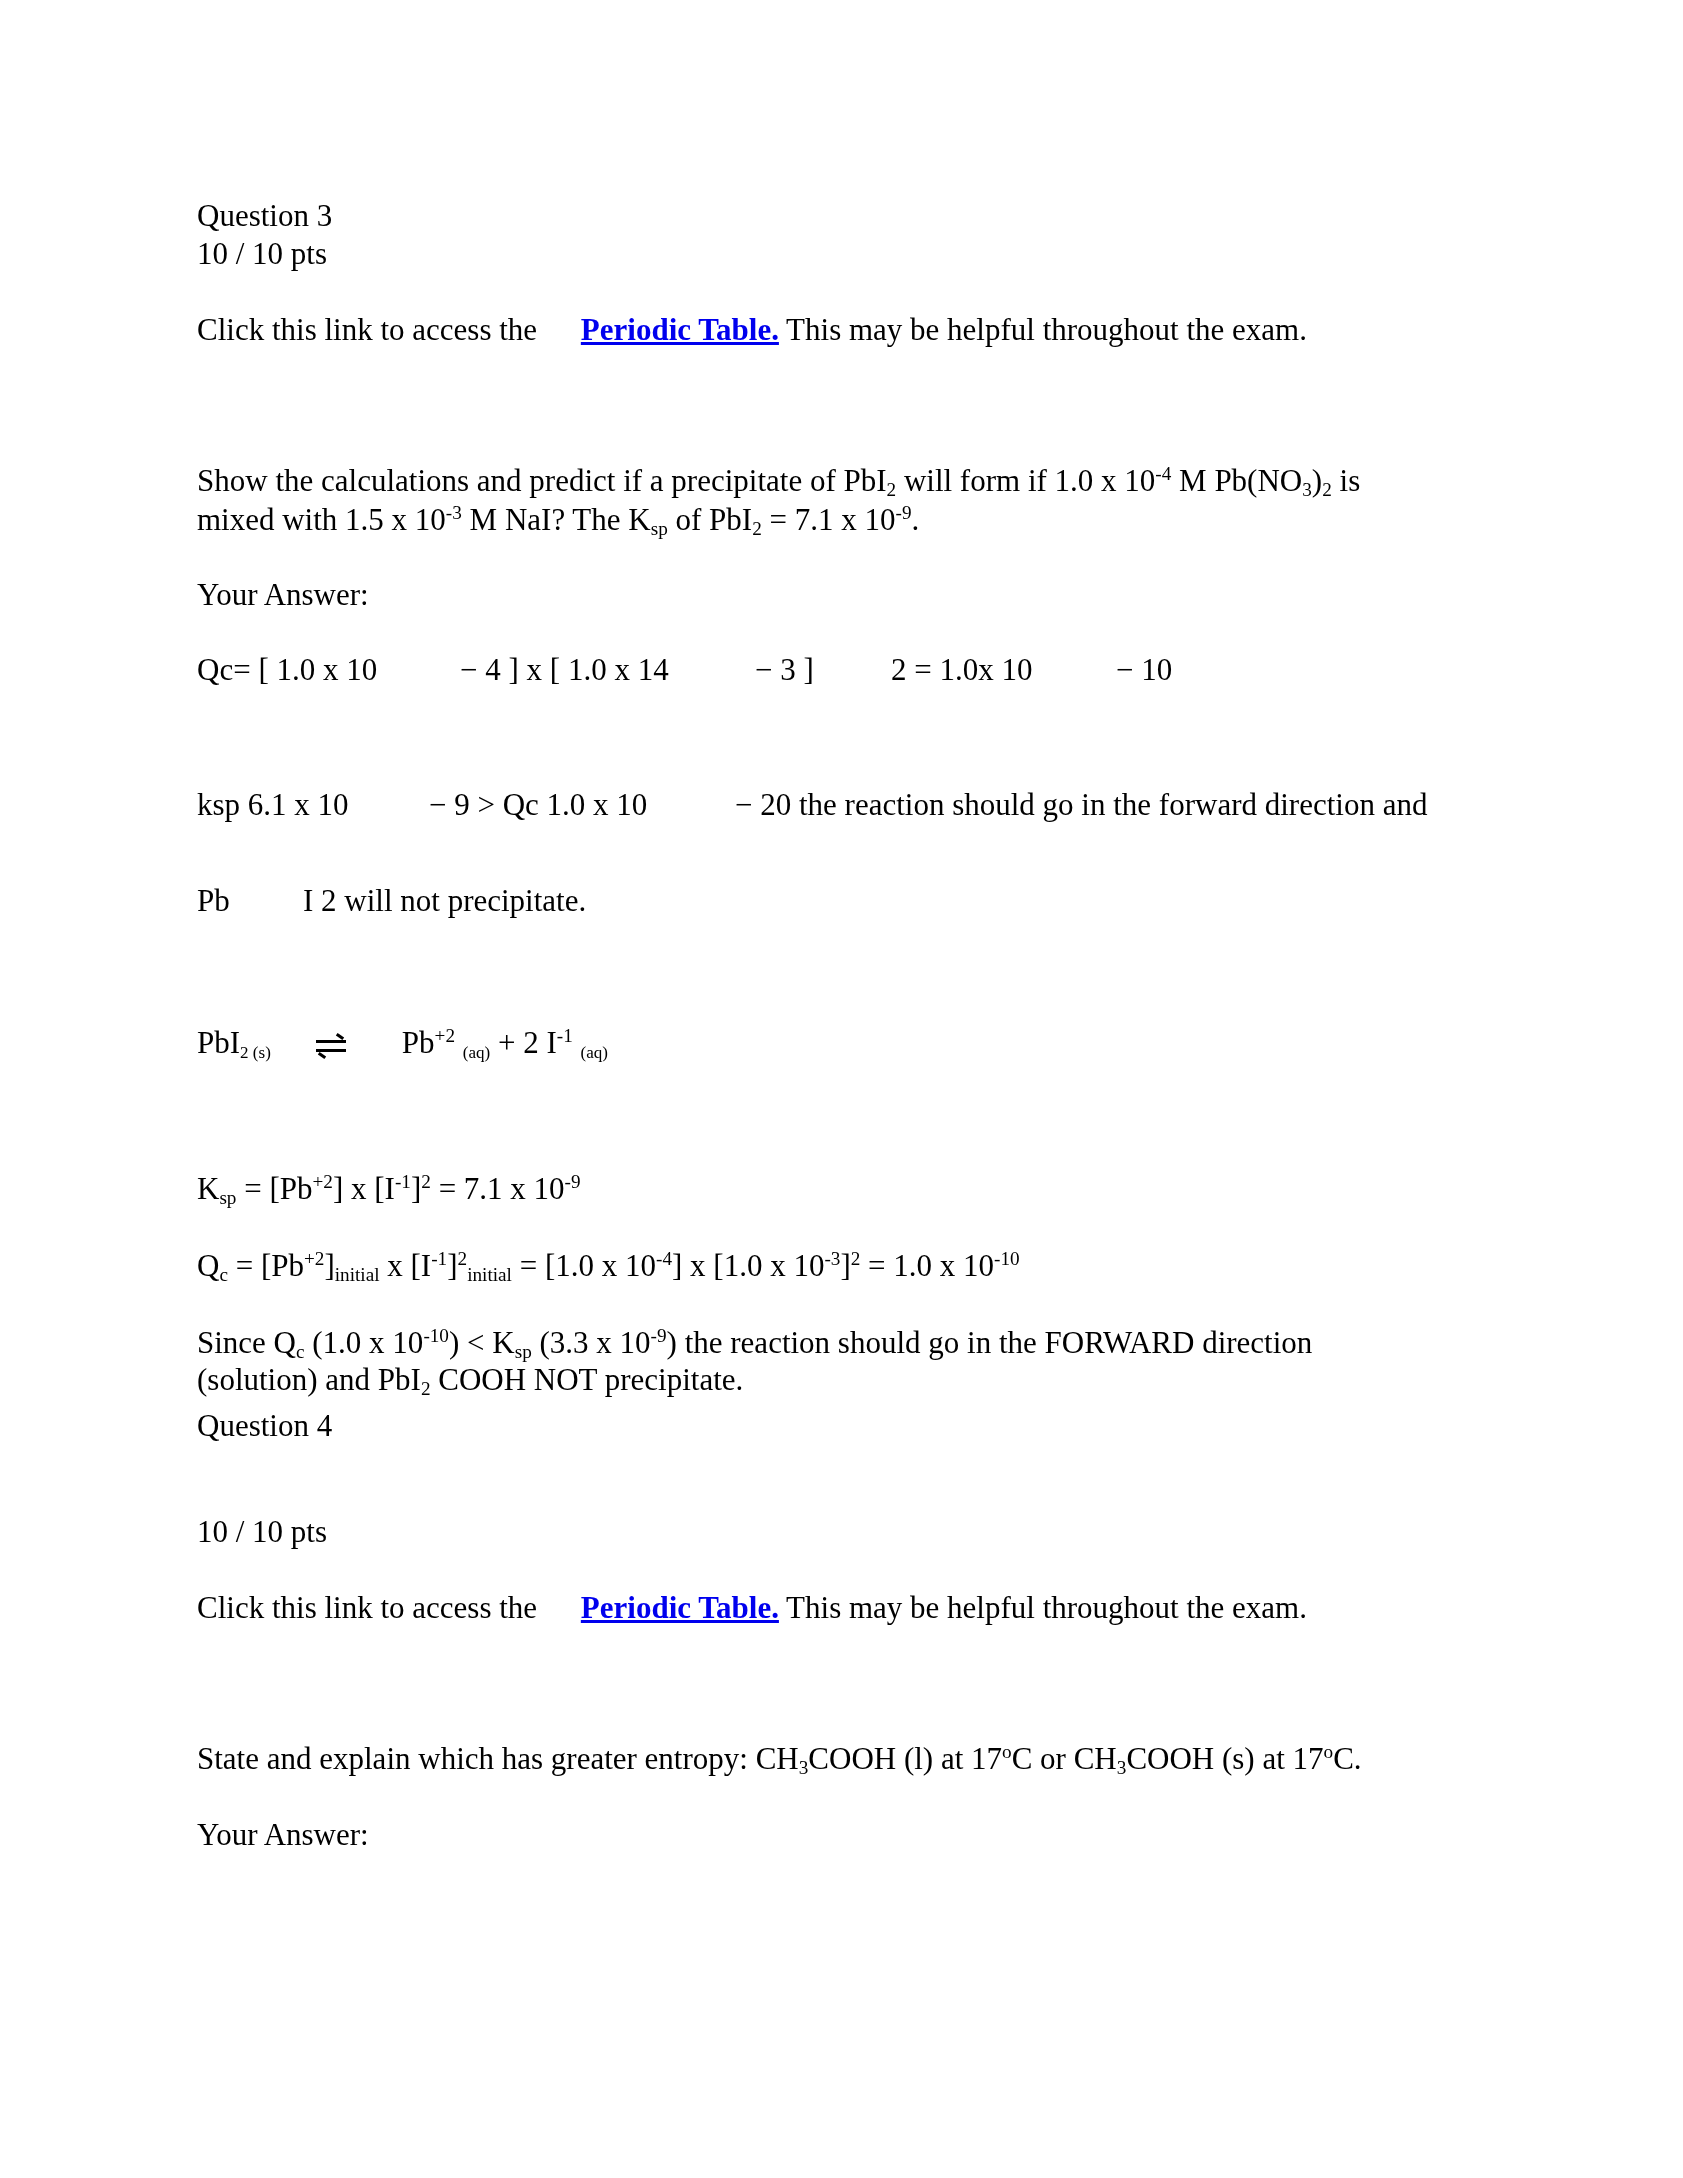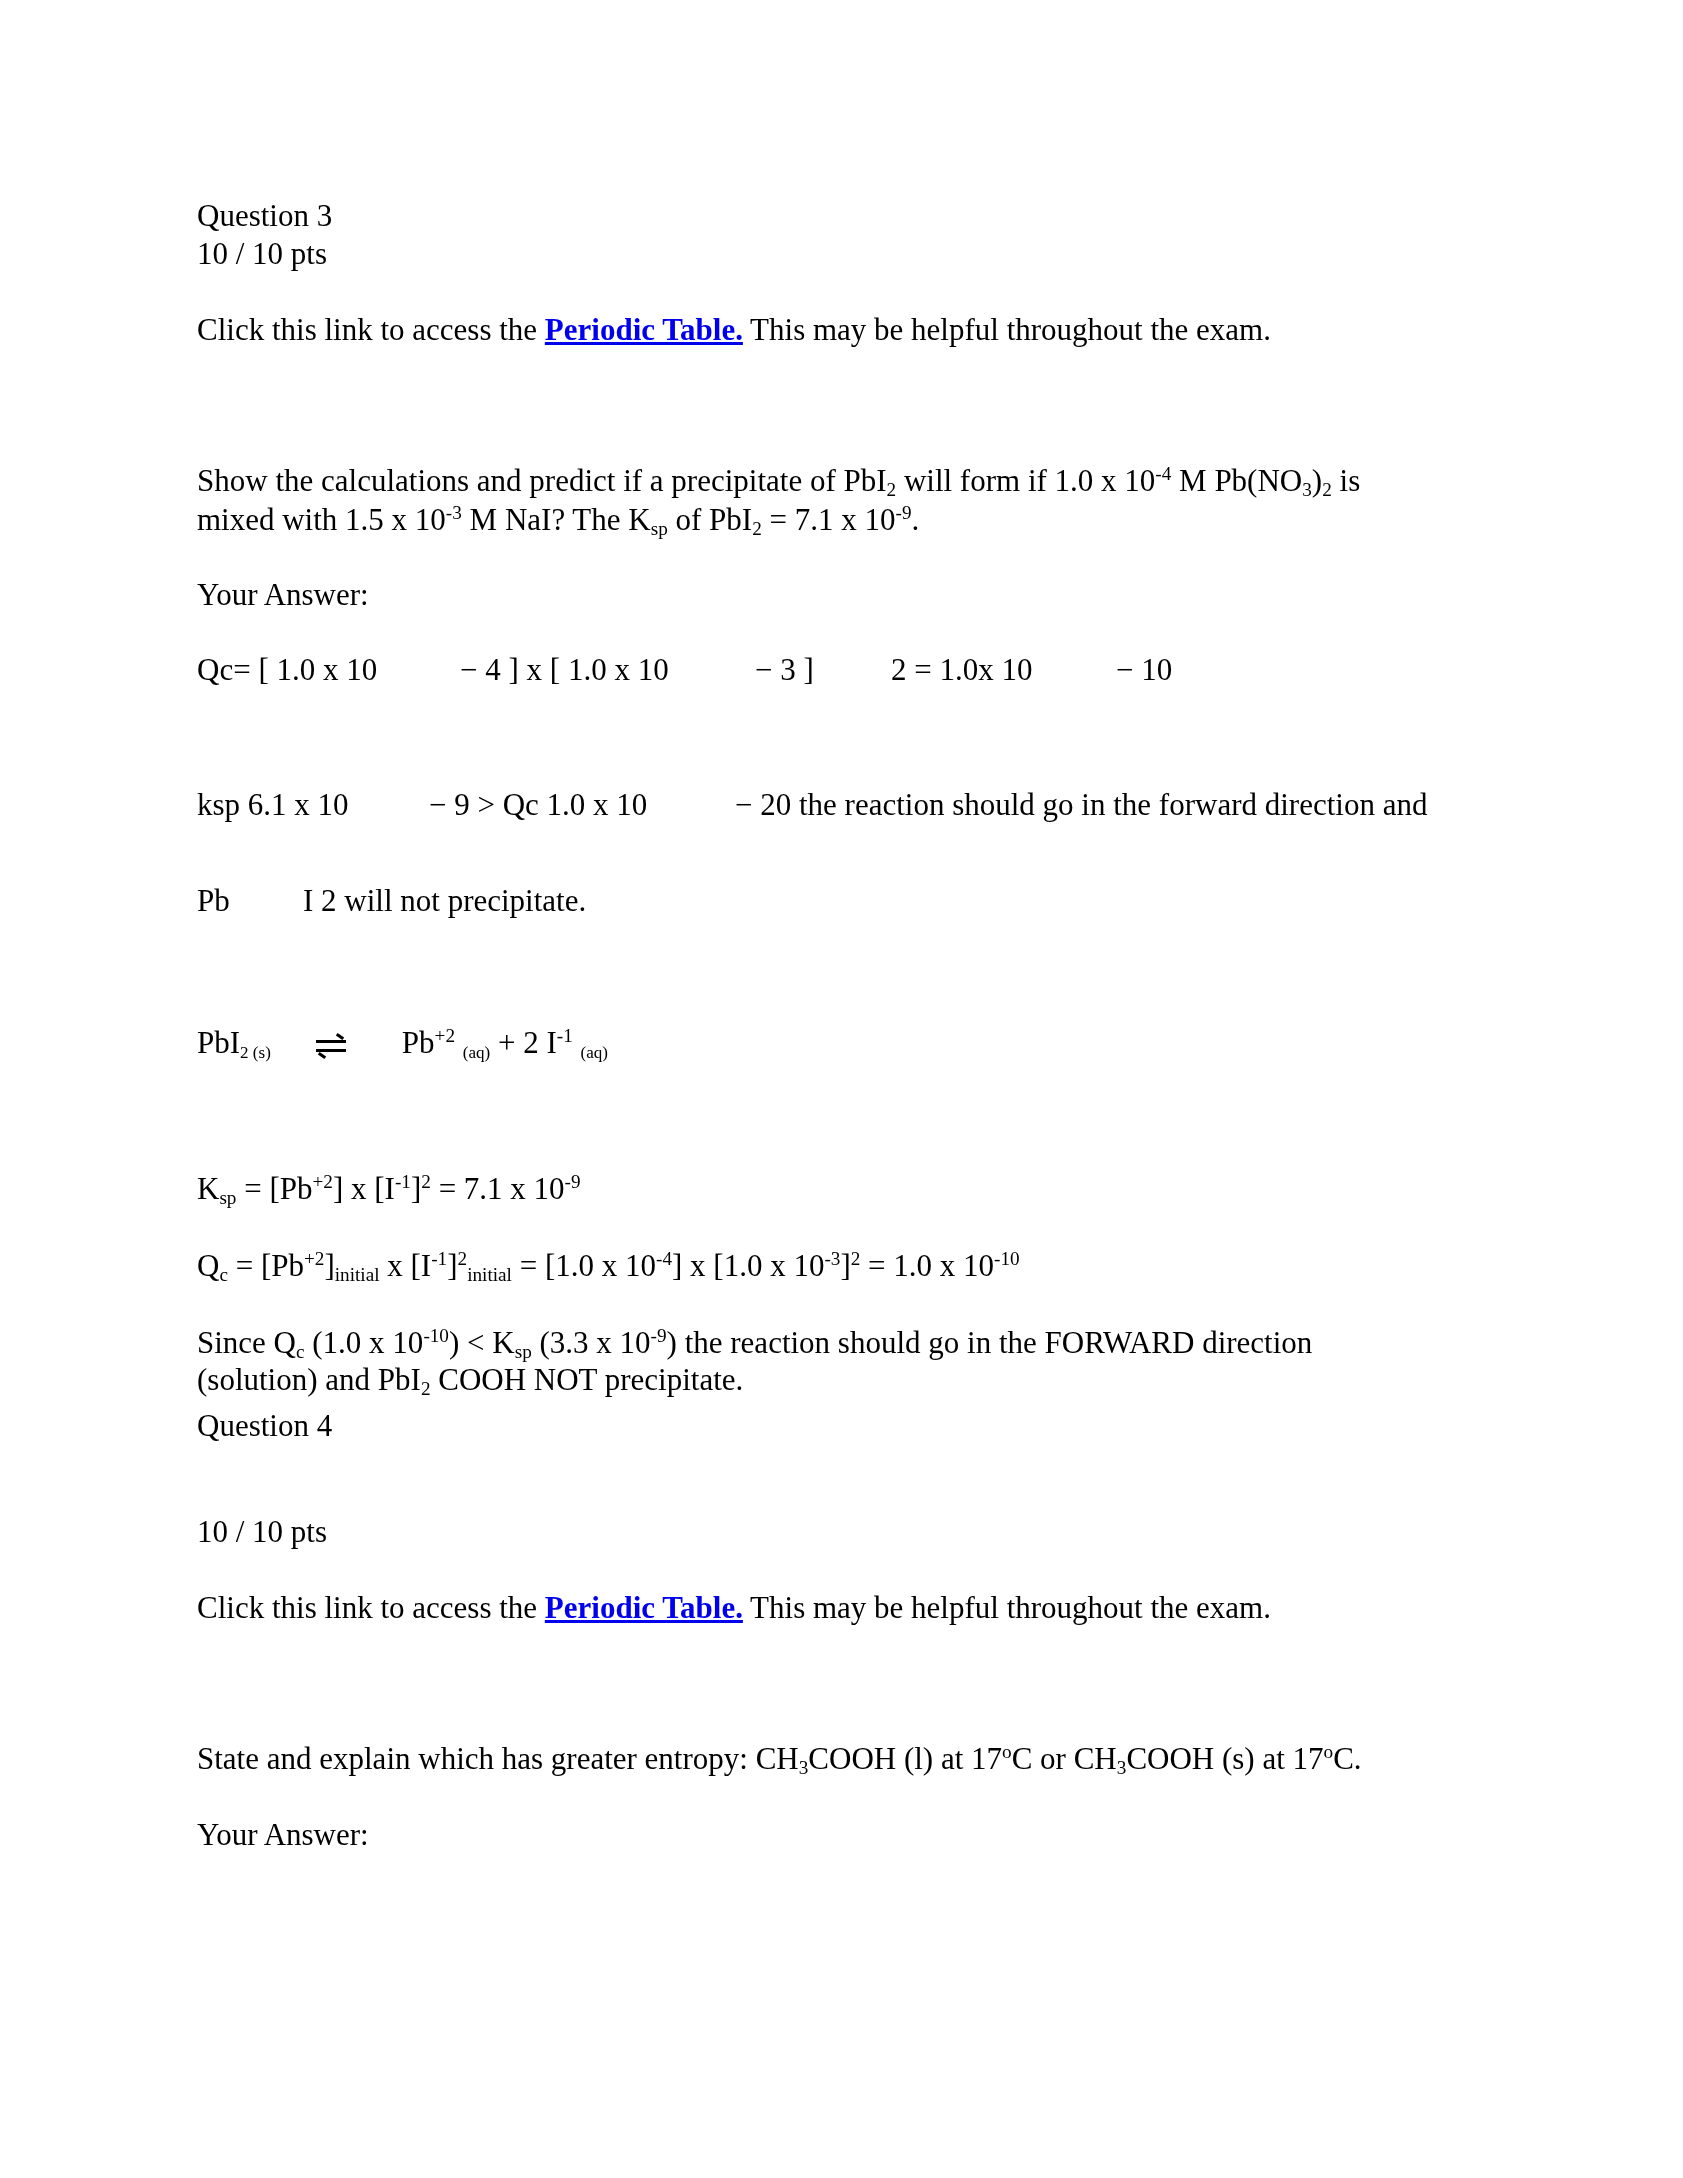--- a/index.html
+++ b/index.html
@@ -1,19 +1,19 @@
 <!DOCTYPE html>
 <html><head>
 <meta charset="utf-8">
 <style>
   html, body { margin: 0; padding: 0; background: #ffffff; }
   body { width: 1683px; height: 2178px; position: relative; overflow: hidden;
          font-family: "Liberation Serif", "DejaVu Serif", serif; color: #000; font-size: 31px; }
   .ln { position: absolute; left: 197px; white-space: nowrap; line-height: 1; }
-  .link { color: #0000ee; font-weight: bold; text-decoration: underline; cursor: pointer; }
+  .link { color: #0000ee; font-weight: bold; text-decoration: underline; cursor: pointer; margin-left: 36px; }
   sub.s { font-size: 0.62em; vertical-align: -0.25em; line-height: 0; }
   sup.s { font-size: 0.62em; vertical-align: 0.55em; line-height: 0; }
   .small-sub { font-size: 0.55em; vertical-align: -0.3em; line-height: 0; }
   .abs { position: absolute; white-space: nowrap; line-height: 1; }
   .arrow { display: inline-block; width: 34px; height: 22px; position: relative; vertical-align: middle; }
   .arrow .top { position: absolute; left: 2px; right: 2px; top: 5px; height: 3px; background: #000; }
   .arrow .bot { position: absolute; left: 2px; right: 2px; top: 14px; height: 3px; background: #000; }
   .arrow .th { position: absolute; right: 4px; top: 0px; width: 8px; height: 3px; background: #000; transform: rotate(35deg); }
   .arrow .bh { position: absolute; left: 4px; top: 19px; width: 8px; height: 3px; background: #000; transform: rotate(35deg); }
 </style>
@@ -31,21 +31,21 @@
   <span>Show the calculations and predict if a precipitate of PbI</span><sub class="s">2</sub><span> will form if 1.0 x 10</span><sup class="s">-4</sup><span> M Pb(NO</span><sub class="s">3</sub><span>)</span><sub class="s">2</sub><span> is</span>
 </div>
 <div class="ln" style="top:504px">
   <span>mixed with 1.5 x 10</span><sup class="s">-3</sup><span> M NaI?  The K</span><sub class="s">sp</sub><span> of PbI</span><sub class="s">2</sub><span> = 7.1 x 10</span><sup class="s">-9</sup><span>.</span>
 </div>
 
 <div class="ln" style="top:579px">Your Answer:</div>
 
 <div>
   <span class="abs" style="left:197px; top:654px">Qc= [ 1.0 x 10</span>
-  <span class="abs" style="left:460px; top:654px">− 4 ] x [ 1.0 x 10</span>
+  <span class="abs" style="left:460px; top:654px">− 4 ] x [ 1.0 x 14</span>
   <span class="abs" style="left:755px; top:654px">− 3 ]</span>
   <span class="abs" style="left:891px; top:654px">2 = 1.0x 10</span>
   <span class="abs" style="left:1116px; top:654px">− 10</span>
 
   <span class="abs" style="left:197px; top:789px">ksp 6.1 x 10</span>
   <span class="abs" style="left:429px; top:789px">− 9 &gt; Qc 1.0 x 10</span>
   <span class="abs" style="left:735px; top:789px">− 20 the reaction should go in the forward direction and</span>
 
   <span class="abs" style="left:197px; top:885px">Pb</span>
   <span class="abs" style="left:303px; top:885px">I 2 will not precipitate.</span>

